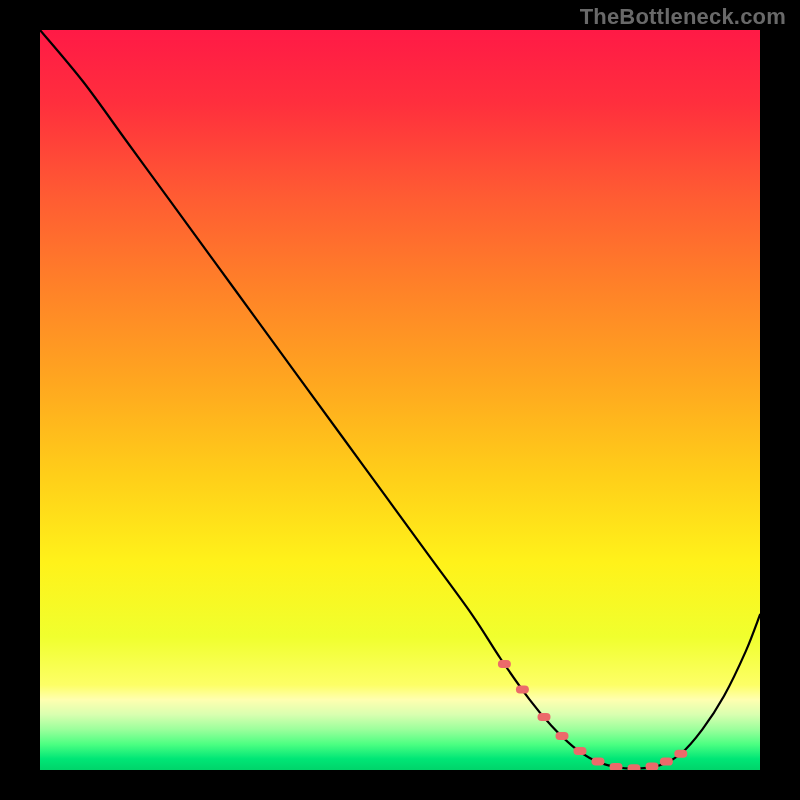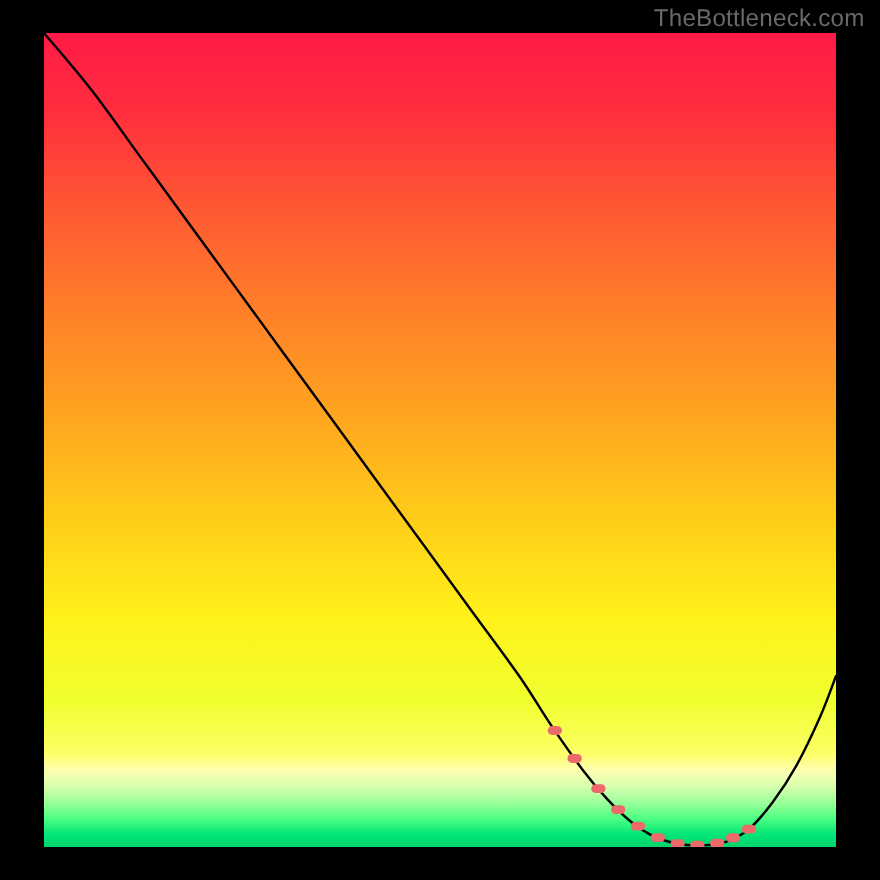--- a/index.html
+++ b/index.html
@@ -17,21 +17,21 @@
     width: 800px;
     height: 800px;
     background: #000;
   }
   .watermark {
     position: absolute;
     top: 4px;
     right: 14px;
     font-family: Arial, Helvetica, sans-serif;
     font-size: 22px;
-    font-weight: 400;
+    font-weight: 700;
     color: #696969;
     letter-spacing: 0.2px;
   }
   svg {
     position: absolute;
     left: 0;
     top: 0;
   }
 </style>
 </head>

